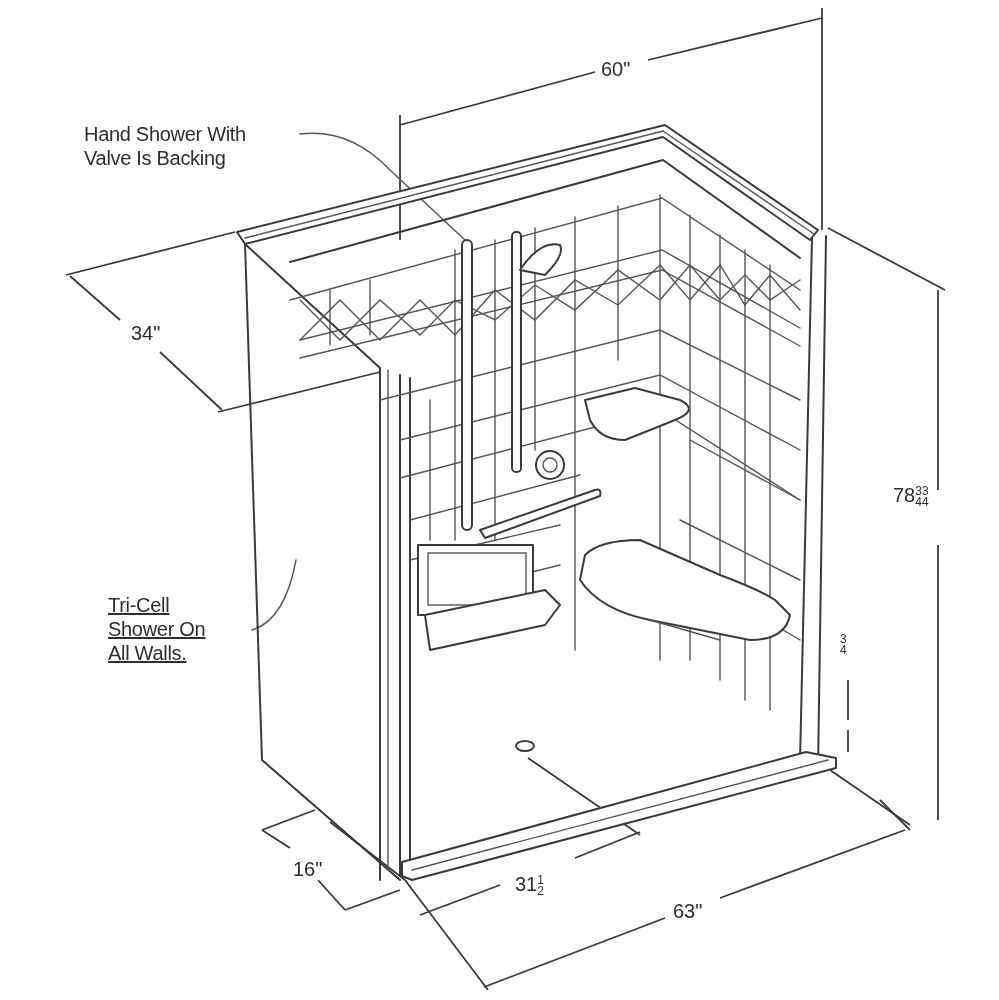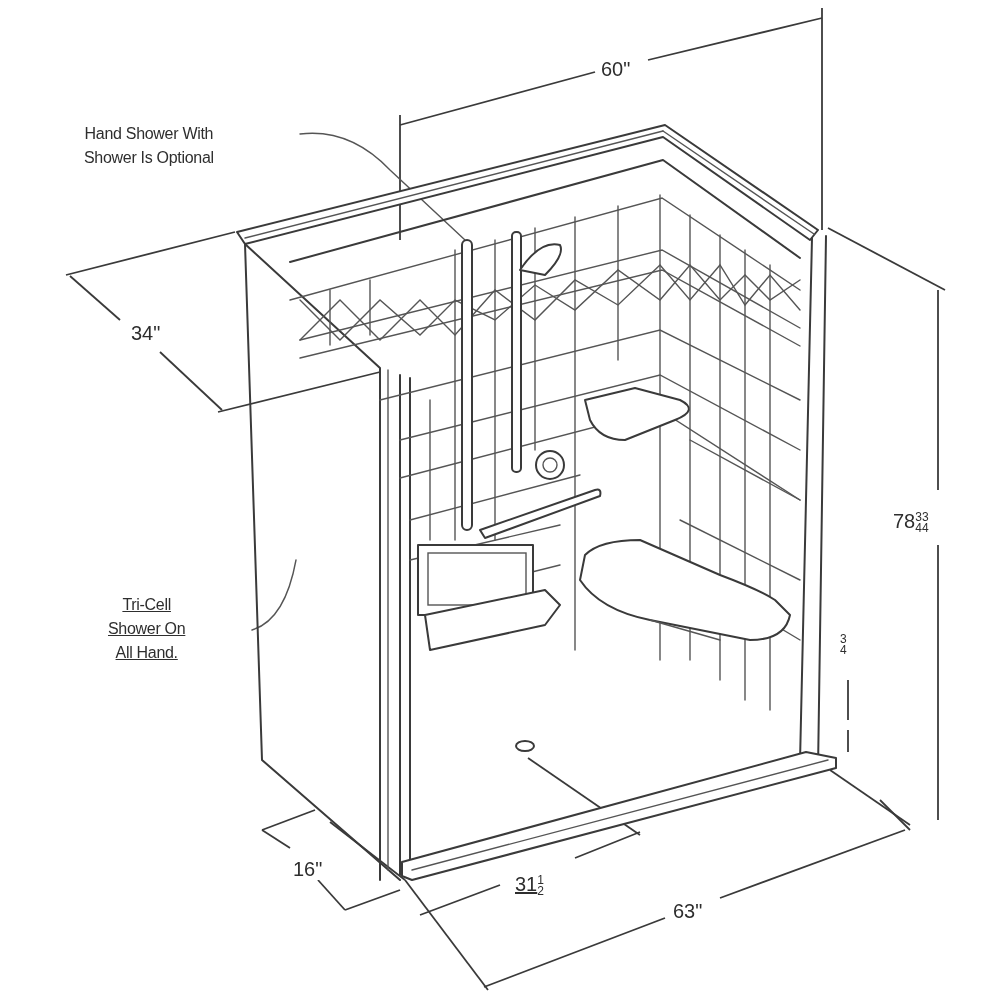--- a/index.html
+++ b/index.html
@@ -2,21 +2,21 @@
 <html><head>
 <meta charset="utf-8">
 <style>
   html, body { margin:0; padding:0; background:#ffffff; }
   body { width:999px; height:1000px; overflow:hidden; position:relative; font-family:"Liberation Sans", sans-serif; }
   #drawing { position:absolute; left:0; top:0; width:999px; height:1000px; }
   .ln { stroke:#3a3a3a; stroke-width:2; fill:none; stroke-linecap:round; stroke-linejoin:round; }
   .ln-thin { stroke:#555; stroke-width:1.4; fill:none; stroke-linecap:round; }
   .ln-dim { stroke:#3a3a3a; stroke-width:1.8; fill:none; }
   .fill-w { fill:#ffffff; }
-  .lbl { position:absolute; color:#2e2e2e; font-size:16px; line-height:24px; text-align:center; white-space:nowrap; letter-spacing:-0.3px; }
+  .lbl { position:absolute; color:#2e2e2e; font-size:20px; line-height:24px; white-space:nowrap; letter-spacing:-0.3px; }
   .dim { position:absolute; color:#2e2e2e; font-size:20px; line-height:22px; background:#fff; padding:0 3px; white-space:nowrap; }
   .frac { display:inline-flex; flex-direction:column; font-size:12px; line-height:11px; vertical-align:middle; text-align:center; }
 </style>
 </head>
 <body>
 
 <svg id="drawing" viewBox="0 0 999 1000" xmlns="http://www.w3.org/2000/svg">
 
   <g>
 
@@ -133,52 +133,52 @@
 
     <path class="ln fill-w" d="M585 555 Q 600 540 640 540 L 720 575 Q 760 590 775 600 L 790 615 Q 785 640 750 640 L 650 620 Q 600 610 580 580 Z"></path>
     <line class="ln-thin" x1="650" y1="620" x2="720" y2="640"></line>
 
     <ellipse class="ln fill-w" cx="525" cy="746" rx="9" ry="5"></ellipse>
   </g>
 </svg>
 
 <div class="lbl" style="left:84px; top:122px;">
   <div>Hand Shower With</div>
-  <div>Shower Is Optional</div>
+  <div>Valve Is Backing</div>
 </div>
 
 <div class="lbl" style="left:108px; top:593px;text-decoration:underline;">
   <div>Tri-Cell</div>
   <div>Shower On</div>
-  <div>All Hand.</div>
+  <div>All Walls.</div>
 </div>
 
 <div class="dim" style="left:598px; top:58px;">60"</div>
 
 <div class="dim" style="left:128px; top:322px;">34"</div>
 
-<div class="dim" style="left:890px; top:510px;">
+<div class="dim" style="left:890px; top:484px;">
   <span>78</span><span class="frac">
       <span>3</span>
       <span>4</span>
     </span><span class="frac">
       <span>3</span>
       <span>4</span>
     </span>
 </div>
 
 <div class="dim" style="left:840px; top:632px; padding:0;">
   <span class="frac">
       <span>3</span>
       <span>4</span>
     </span>
 </div>
 
 <div class="dim" style="left:290px; top:858px;">16"</div>
 
-<div class="dim" style="left:512px; top:873px;text-decoration:underline;">
+<div class="dim" style="left:512px; top:873px;">
   <span>31</span><span class="frac">
       <span>1</span>
       <span>2</span>
     </span>
 </div>
 
 <div class="dim" style="left:670px; top:900px;">63"</div>
 
 </body></html>

